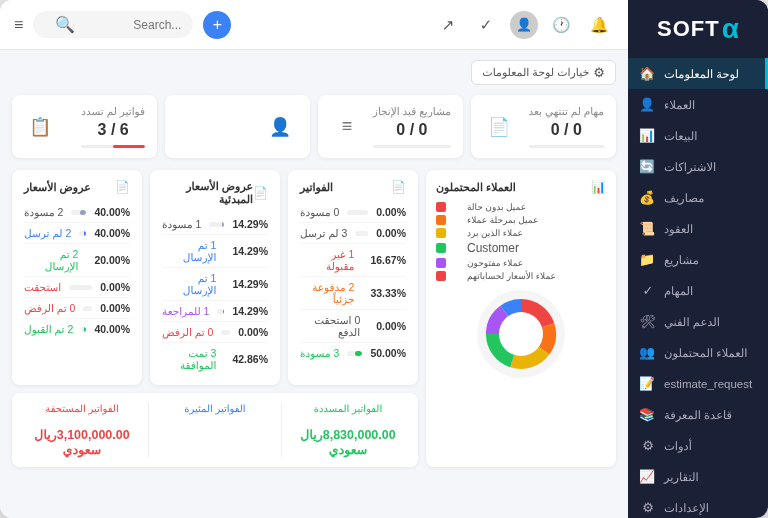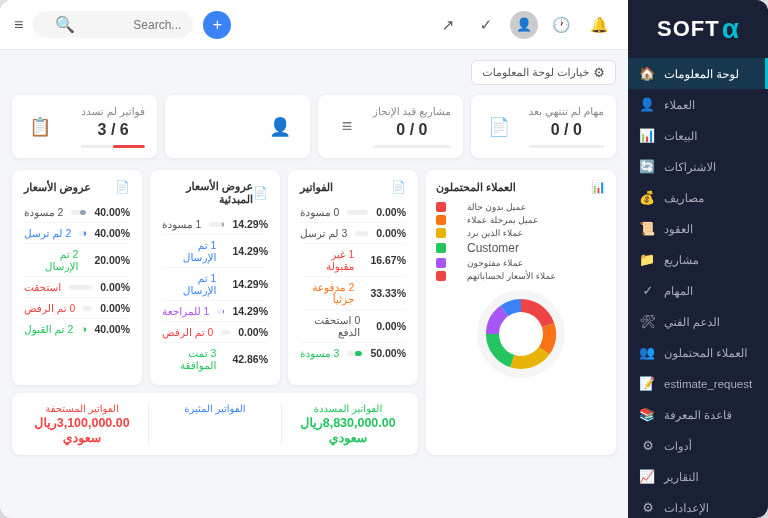--- a/index.html
+++ b/index.html
@@ -345,21 +345,21 @@
       border-radius: 8px;
       padding: 10px 12px;
       box-shadow: 0 1px 4px rgba(0,0,0,0.07);
     }
     .footer-item {
       flex: 1;
       text-align: center;
     }
     .footer-item-label {
       font-size: 10px;
-      margin-bottom: 1px;
+      margin-bottom: 13px;
     }
     .footer-item-value {
       font-size: 12.5px;
       font-weight: 700;
     }
     .footer-divider {
       width: 1px;
       background: #eee;
     }
   </style>

